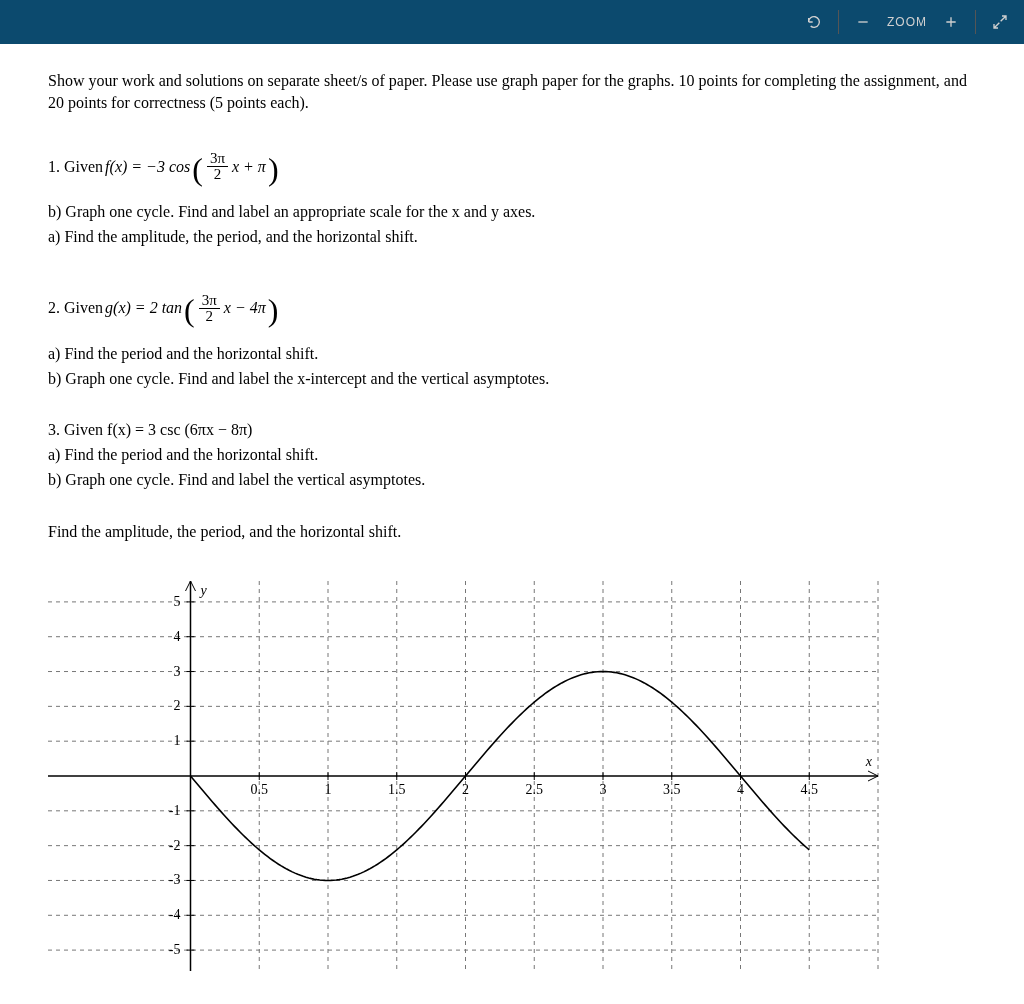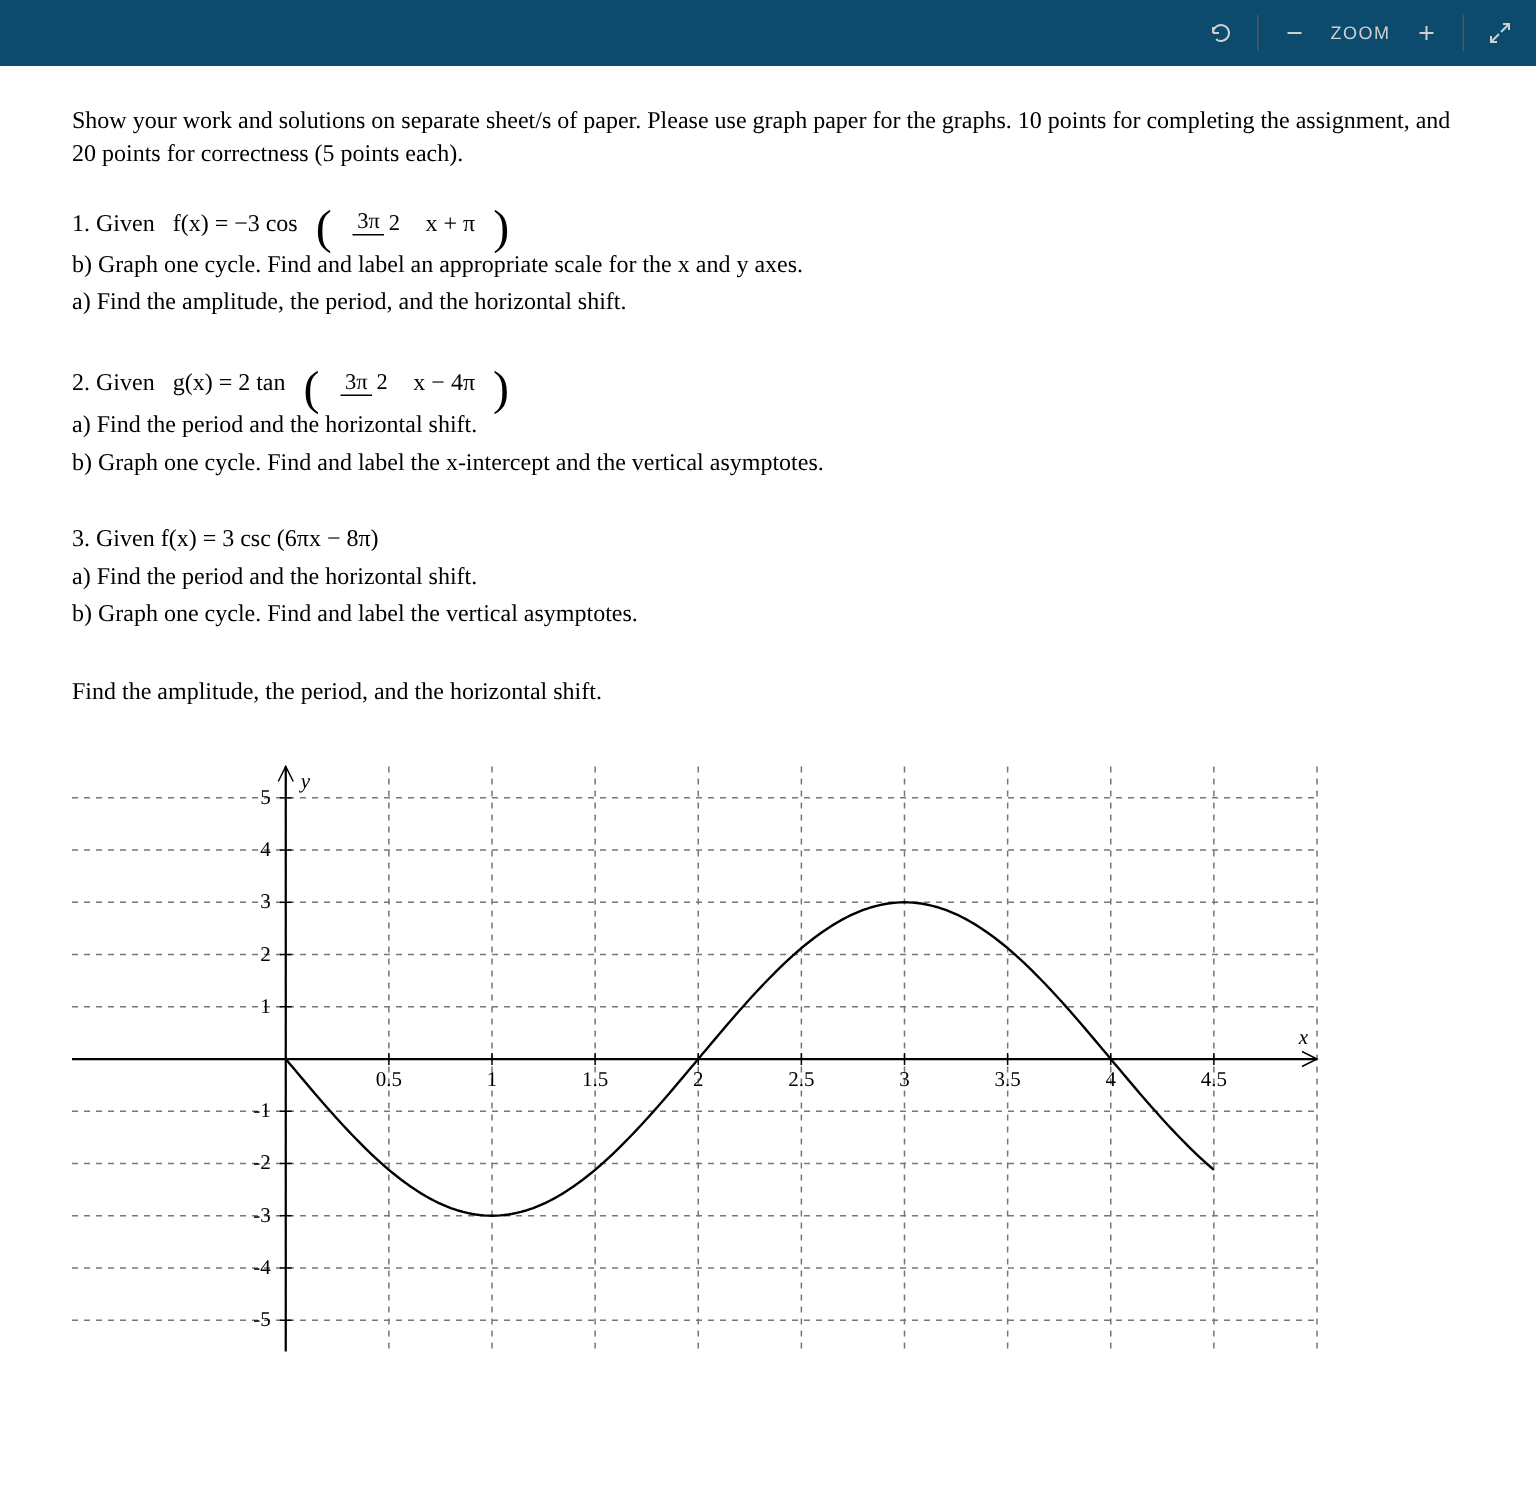--- a/index.html
+++ b/index.html
@@ -4,23 +4,23 @@
 <style>
   html,body{margin:0;padding:0;background:#fff;font-family:"Times New Roman",serif;color:#000}
   .toolbar{height:44px;background:#0c4a6e;color:#cfcfcf;display:flex;align-items:center;justify-content:flex-end;padding:0 10px;gap:4px;font-family:Arial,sans-serif}
   .sep{width:1px;height:24px;background:#555;margin:0 6px}
   .tbtn{width:28px;height:28px;display:flex;align-items:center;justify-content:center;border-radius:3px;cursor:pointer}
   .zoomlabel{font-size:12px;letter-spacing:1px;margin:0 6px;color:#d0d0d0}
   svg.ic{width:16px;height:16px;stroke:#d0d0d0;stroke-width:2;fill:none}
   .page{padding:26px 48px 40px 48px;max-width:940px}
   .intro{font-size:16px;line-height:1.35;margin-bottom:22px}
   .q{margin:0 0 28px 0;font-size:16px;line-height:1.45}
-  .row{display:flex;align-items:center;flex-wrap:wrap;gap:12px}
-  .it{}
-  .frac{display:inline-flex;flex-direction:row;align-items:center;vertical-align:middle;font-size:15px;line-height:1;margin:6px 2px}
+  .row{display:flex;align-items:center;flex-wrap:wrap;gap:2px}
+  .it{font-style:italic}
+  .frac{display:inline-flex;flex-direction:column;align-items:center;vertical-align:middle;font-size:15px;line-height:1;margin:16px 2px}
   .frac .n{border-bottom:1px solid #000;padding:0 3px}
   .frac .d{padding:0 3px}
   .paren{font-size:32px;line-height:0;position:relative;top:2px}
   .sub{margin-top:2px}
   .chartwrap{margin-top:10px}
 </style>
 </head>
 <body>
 
 <div class="toolbar">

